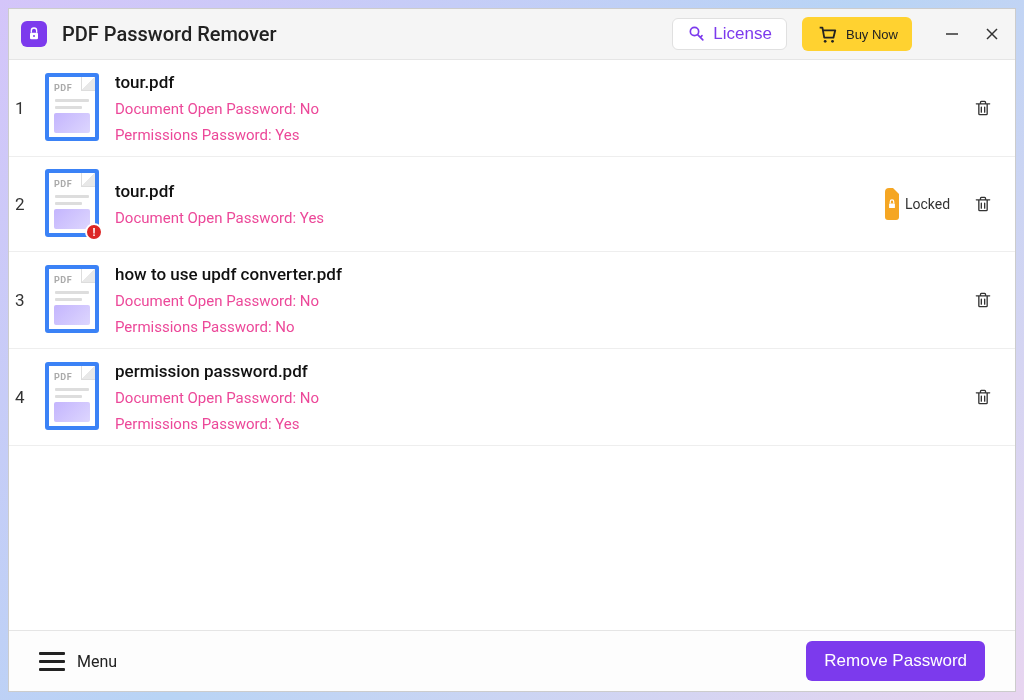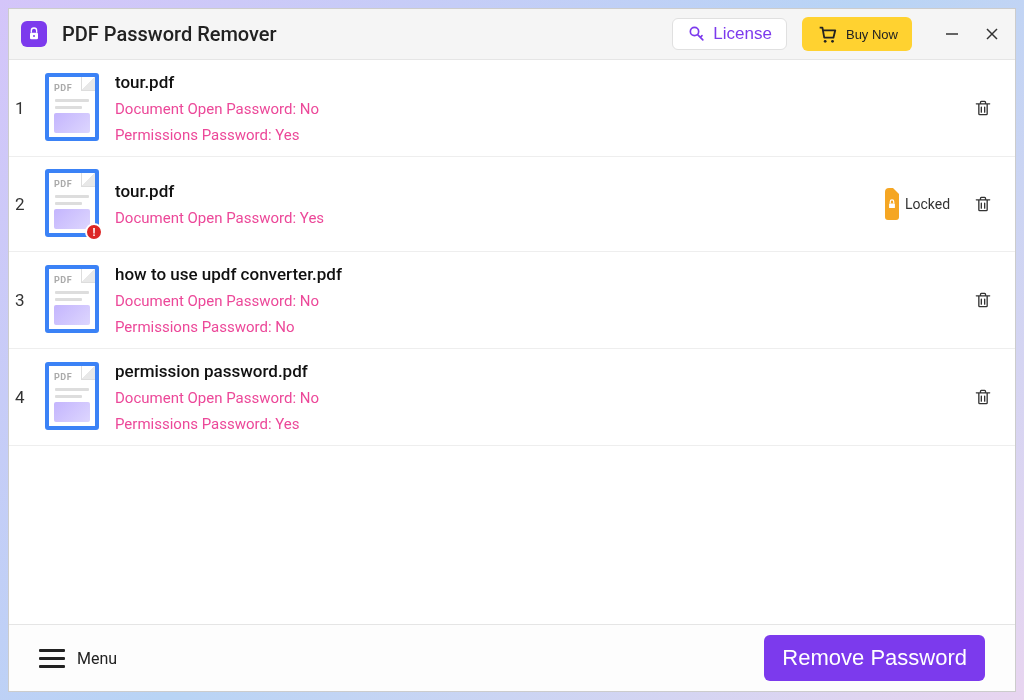--- a/index.html
+++ b/index.html
@@ -242,21 +242,21 @@
     background: #222;
     border-radius: 1px;
   }
   .footer-spacer { flex: 1; }
   .remove-btn {
     background: #7c3aed;
     color: #fff;
     border: none;
     border-radius: 6px;
     padding: 10px 18px;
-    font-size: 22px;
+    font-size: 17px;
     cursor: pointer;
   }
 </style>
 </head>
 <body>
 
 <div class="window">
 
   <div class="titlebar">
     <div class="app-icon">

